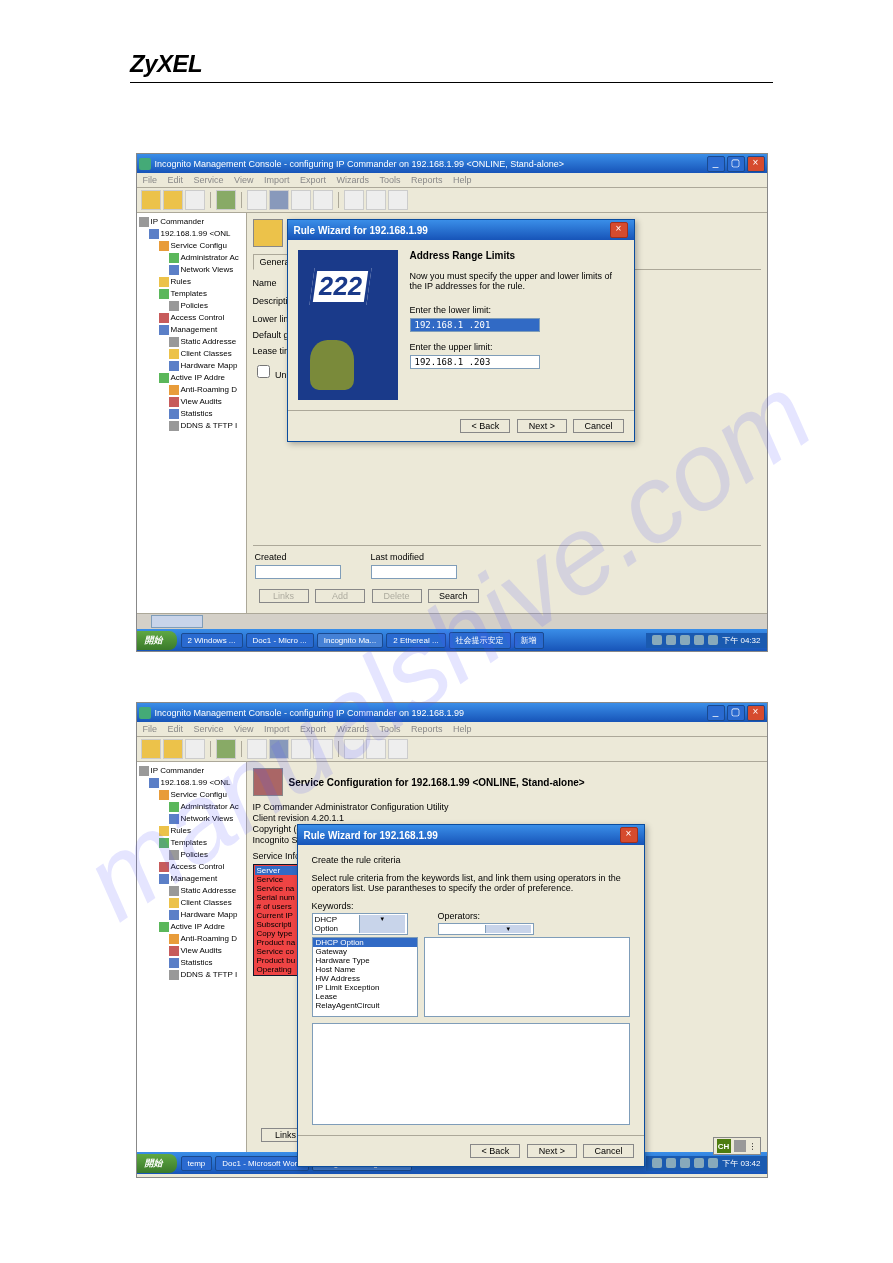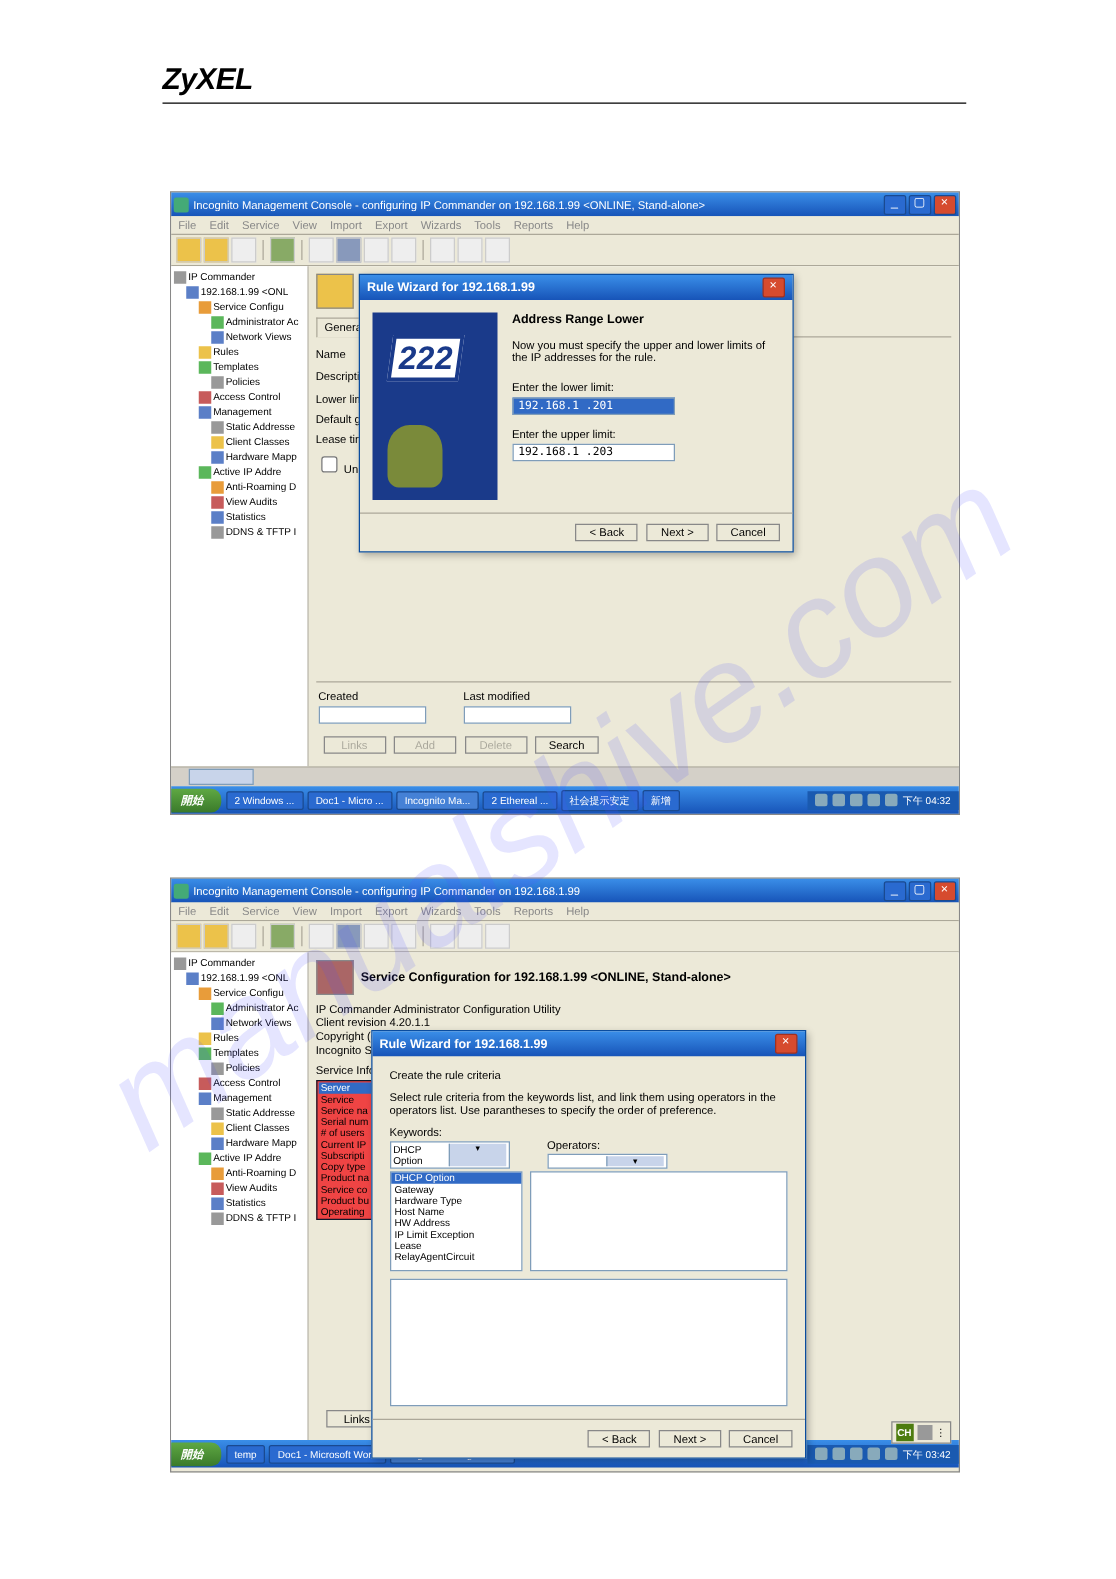--- a/index.html
+++ b/index.html
@@ -250,21 +250,21 @@
           <div class="dlg-title">
             <span class="t">Rule Wizard for 192.168.1.99</span>
             <span class="dlg-close">×</span>
           </div>
           <div class="dlg-body">
             <div class="wiz-img">
               <div class="num">222</div>
                 <div class="hand"></div>
             </div>
             <div class="wiz-r">
-              <h4>Address Range Lower</h4>
+              <h4>Address Range Limits</h4>
               <p>Now you must specify the upper and lower limits of the IP addresses for the rule.</p>
               <label>Enter the lower limit:</label>
               <span class="ipbox" style="background:#316ac5;color:#fff">192.168.1   .201</span>
               <label>Enter the upper limit:</label>
               <span class="ipbox">192.168.1   .203</span>
             </div>
           </div>
           <div class="dlg-btns">
             <button class="btn">&lt; Back</button>
             <button class="btn">Next &gt;</button>

